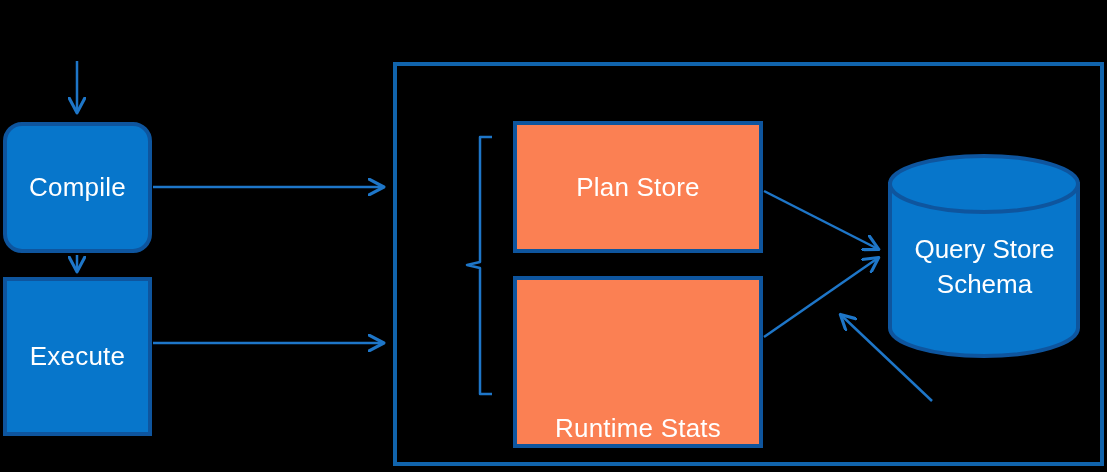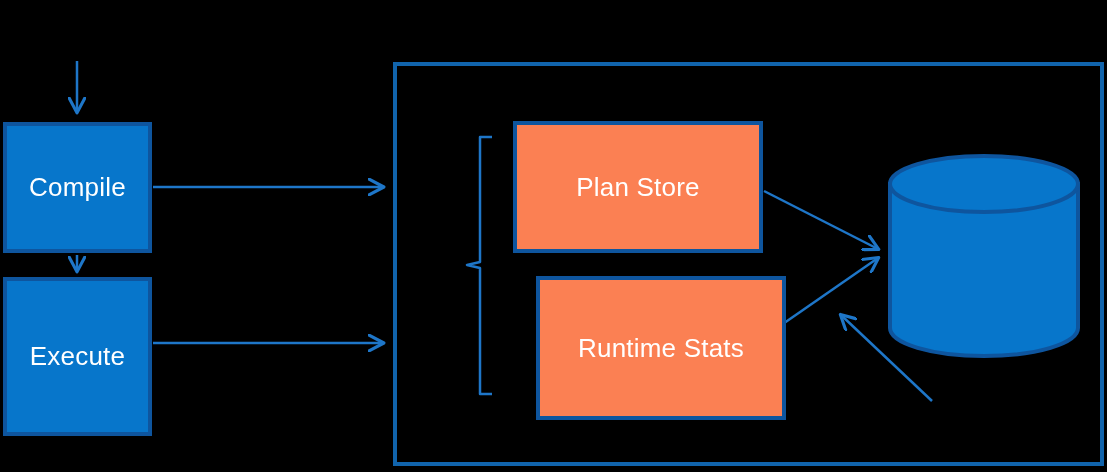--- a/index.html
+++ b/index.html
@@ -30,31 +30,31 @@
     letter-spacing:.2px;
   }
   .blue-node{
     background:var(--box-blue);
     border:4px solid var(--box-border);
   }
   .orange-node{
     background:var(--orange);
     border:4px solid var(--box-border);
   }
-  .compile{left:3px;top:122px;width:149px;height:131px;}
+  .compile{left:3px;top:122px;width:149px;height:131px;border-radius:19px;}
   .execute{left:3px;top:277px;width:149px;height:159px;}
   .container-box{
     position:absolute;
     box-sizing:border-box;
     left:393px;top:62px;width:711px;height:404px;
     border:4px solid var(--container-border);
     background:transparent;
   }
   .plan-store{left:513px;top:121px;width:250px;height:132px;}
-  .runtime-stats{left:536px;top:276px;width:250px;height:144px;}
+  .runtime-stats{left:513px;top:276px;width:250px;height:172px;align-items:flex-end;}
   .db-label{
     position:absolute;
     left:889px;top:232px;width:191px;
     color:var(--text-white);
     font-size:26px;line-height:35px;
     text-align:center;
   }
 </style>
 </head>
 <body>
@@ -99,14 +99,15 @@
     <span>Execute</span>
   </div>
 
   <div class="node orange-node plan-store">
     <span>Plan Store</span>
   </div>
   <div class="node orange-node runtime-stats">
     <span>Runtime Stats</span>
   </div>
 
+  <div class="db-label">Query Store Schema</div>
 
 </div>
 
 </body></html>

